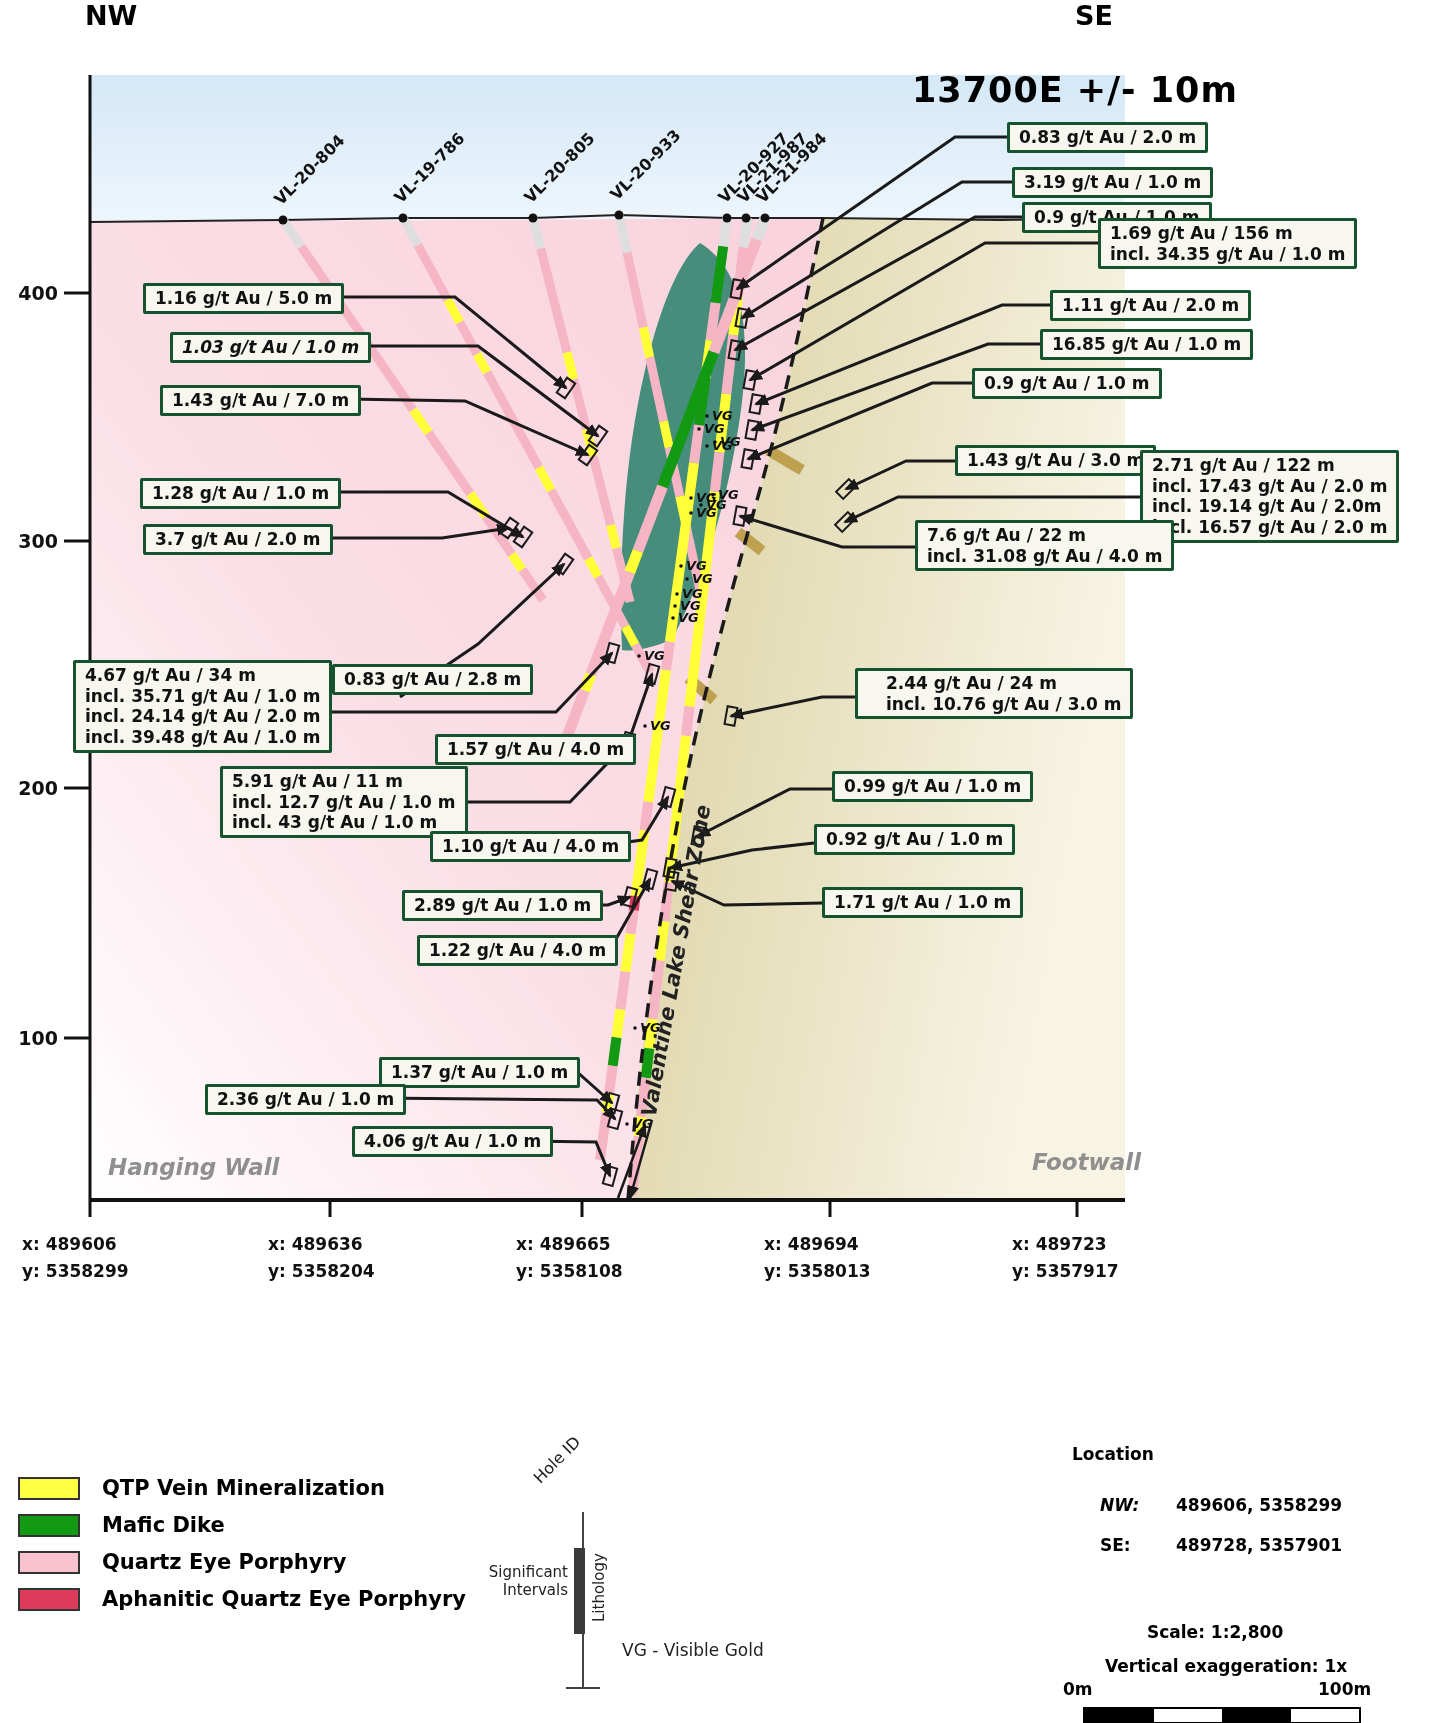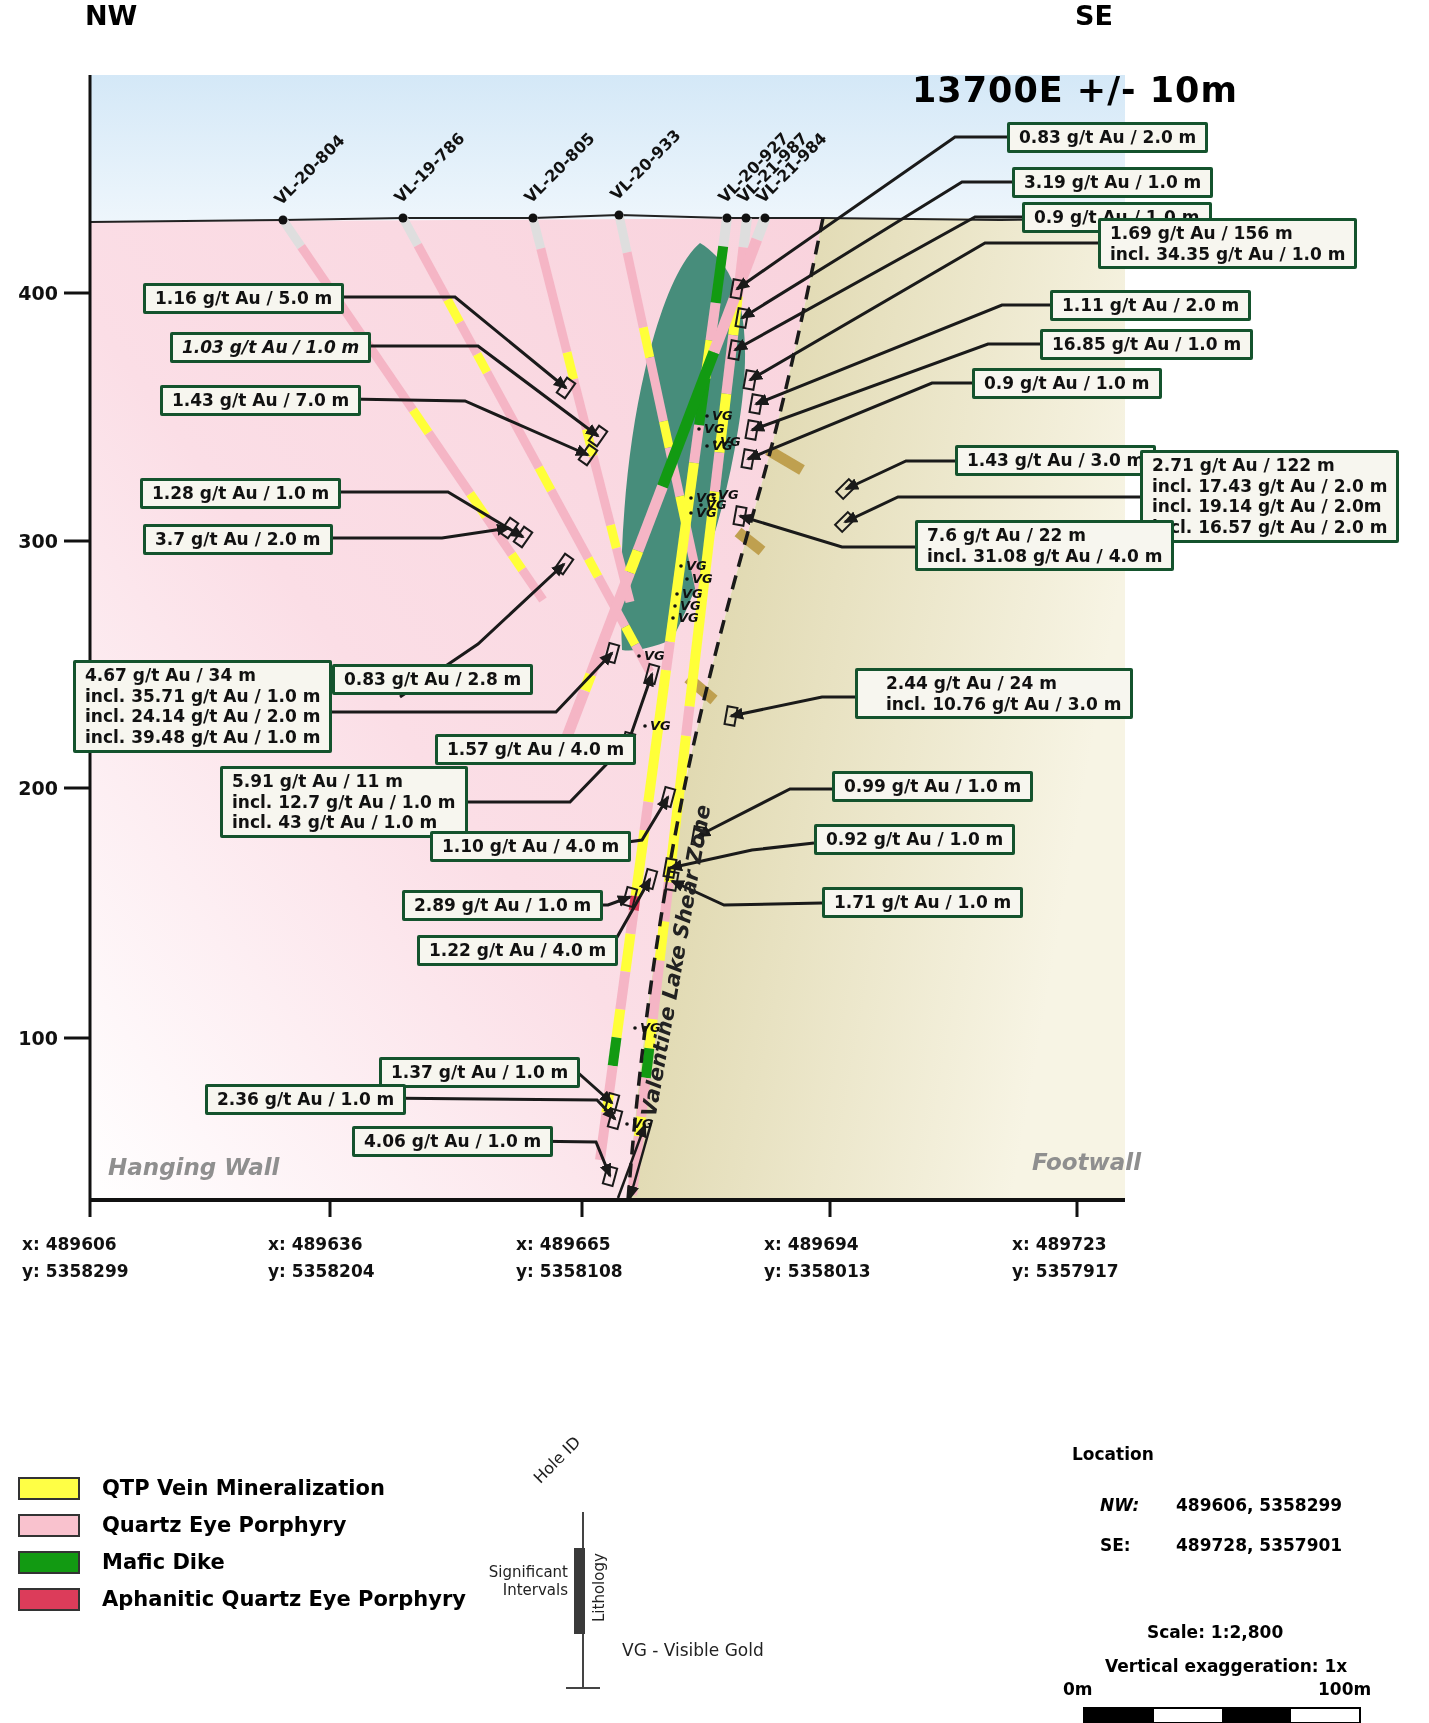--- a/index.html
+++ b/index.html
@@ -338,26 +338,26 @@
       <div class="callout" style="left: 814px; top: 824px;">0.92 g/t Au / 1.0 m</div>
       <div class="callout" style="left: 822px; top: 887px;">1.71 g/t Au / 1.0 m</div>
     </div>
 
   <div id="legend">
       <div class="legend-row">
         <div class="legend-swatch" style="background: rgb(255, 255, 69);"></div>
         <div class="legend-label">QTP Vein Mineralization</div>
       </div>
       <div class="legend-row">
+        <div class="legend-swatch" style="background: rgb(18, 154, 18);"></div>
+        <div class="legend-label">Mafic Dike</div>
+      </div>
+      <div class="legend-row">
         <div class="legend-swatch" style="background: rgb(249, 194, 206);"></div>
         <div class="legend-label">Quartz Eye Porphyry</div>
-      </div>
-      <div class="legend-row">
-        <div class="legend-swatch" style="background: rgb(18, 154, 18);"></div>
-        <div class="legend-label">Mafic Dike</div>
       </div>
       <div class="legend-row">
         <div class="legend-swatch" style="background: rgb(220, 60, 90);"></div>
         <div class="legend-label">Aphanitic Quartz Eye Porphyry</div>
       </div>
     </div>
 
   <div class="hd-text" id="hd-holeid">Hole ID</div>
   <div id="hd-line"></div>
   <div id="hd-bar"></div>

